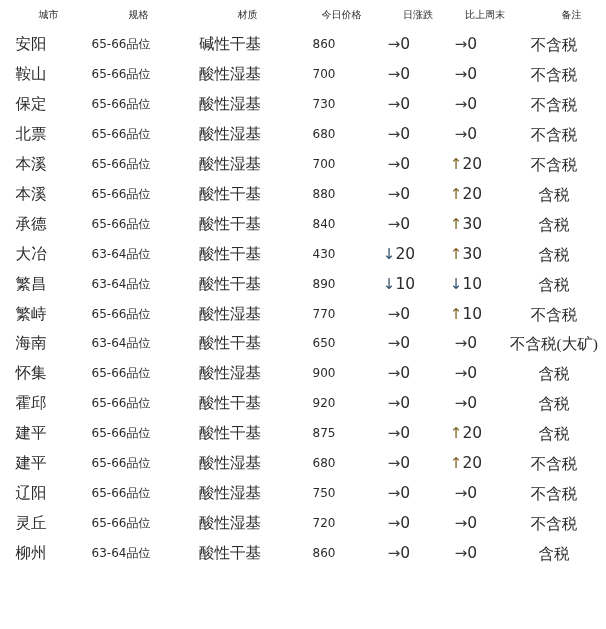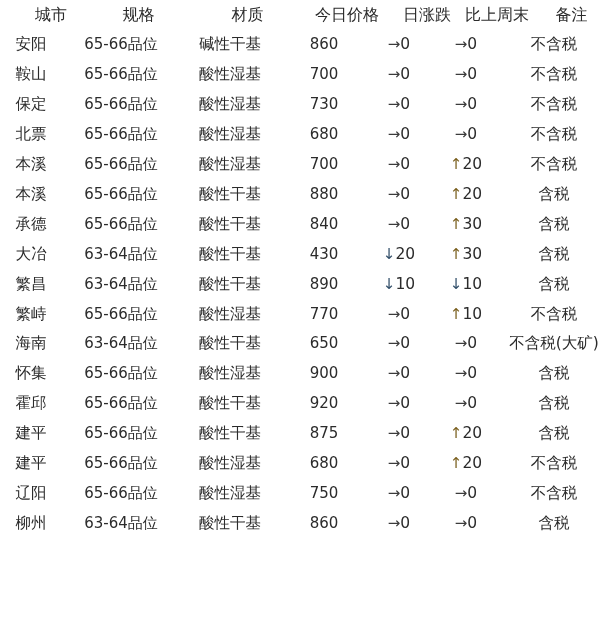--- a/index.html
+++ b/index.html
@@ -36,30 +36,31 @@
     margin: 0;
     text-align: center;
     vertical-align: middle;
     font-weight: normal;
     font-size: 15.5px;
     white-space: nowrap;
     border: 0;
     color: #2b2b2b;
   }
   #price-table thead th {
-    font-size: 16px;
+    font-size: 10px;
     color: #2b2b2b;
     padding-left: 35px;
   }
   #price-table td.cell-spec,
   #price-table td.cell-price {
-    font-size: 15px;
+    font-size: 12px;
   }
   .cell-remark {
     letter-spacing: 0px;
+    font-family: Liberation Serif, serif;
   }
   .delta {
     display: inline-block;
     white-space: nowrap;
   }
   .delta .arw {
     display: inline-block;
     font-family: "DejaVu Sans", sans-serif;
     font-size: 15px;
   }
@@ -235,20 +236,29 @@
       <tr>
         <td class="cell-city">辽阳</td>
         <td class="cell-spec">65-66品位</td>
         <td class="cell-material">酸性湿基</td>
         <td class="cell-price">750</td>
         <td><span class="delta flat"><span class="arw">→</span><span class="num">0</span></span></td>
         <td><span class="delta flat"><span class="arw">→</span><span class="num">0</span></span></td>
         <td class="cell-remark">不含税</td>
       </tr>
       <tr>
+        <td class="cell-city">灵丘</td>
+        <td class="cell-spec">65-66品位</td>
+        <td class="cell-material">酸性湿基</td>
+        <td class="cell-price">720</td>
+        <td><span class="delta flat"><span class="arw">→</span><span class="num">0</span></span></td>
+        <td><span class="delta flat"><span class="arw">→</span><span class="num">0</span></span></td>
+        <td class="cell-remark">不含税</td>
+      </tr>
+      <tr>
         <td class="cell-city">柳州</td>
         <td class="cell-spec">63-64品位</td>
         <td class="cell-material">酸性干基</td>
         <td class="cell-price">860</td>
         <td><span class="delta flat"><span class="arw">→</span><span class="num">0</span></span></td>
         <td><span class="delta flat"><span class="arw">→</span><span class="num">0</span></span></td>
         <td class="cell-remark">含税</td>
       </tr>
     </tbody>
 </table>

